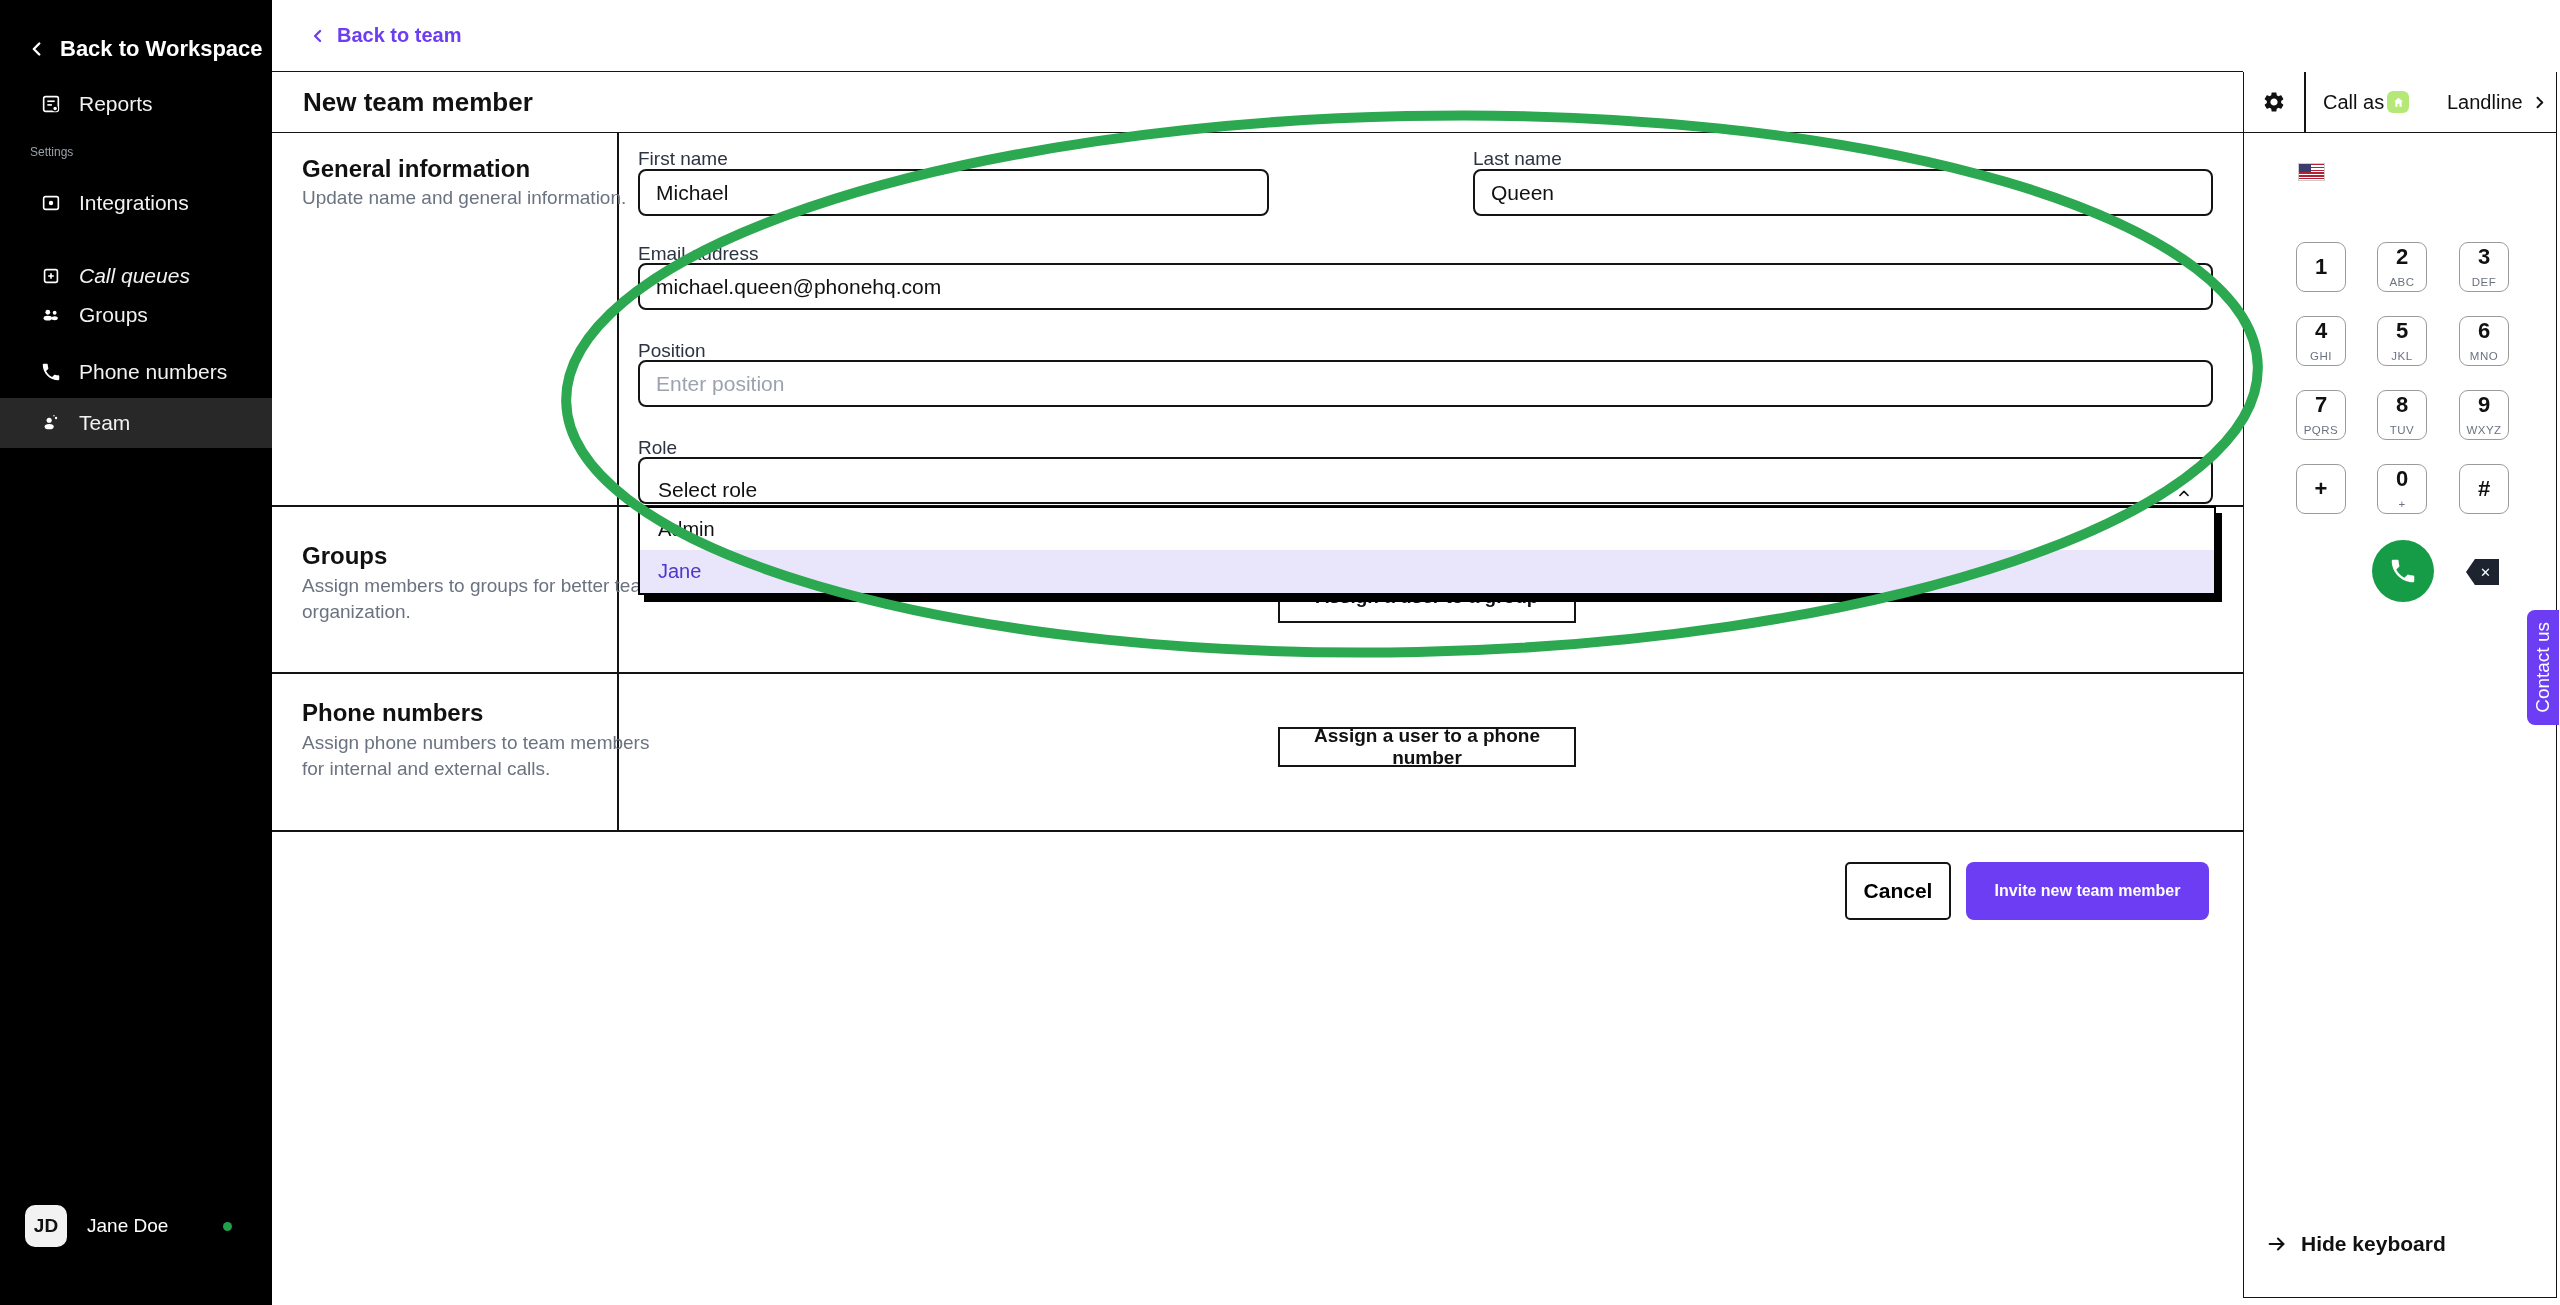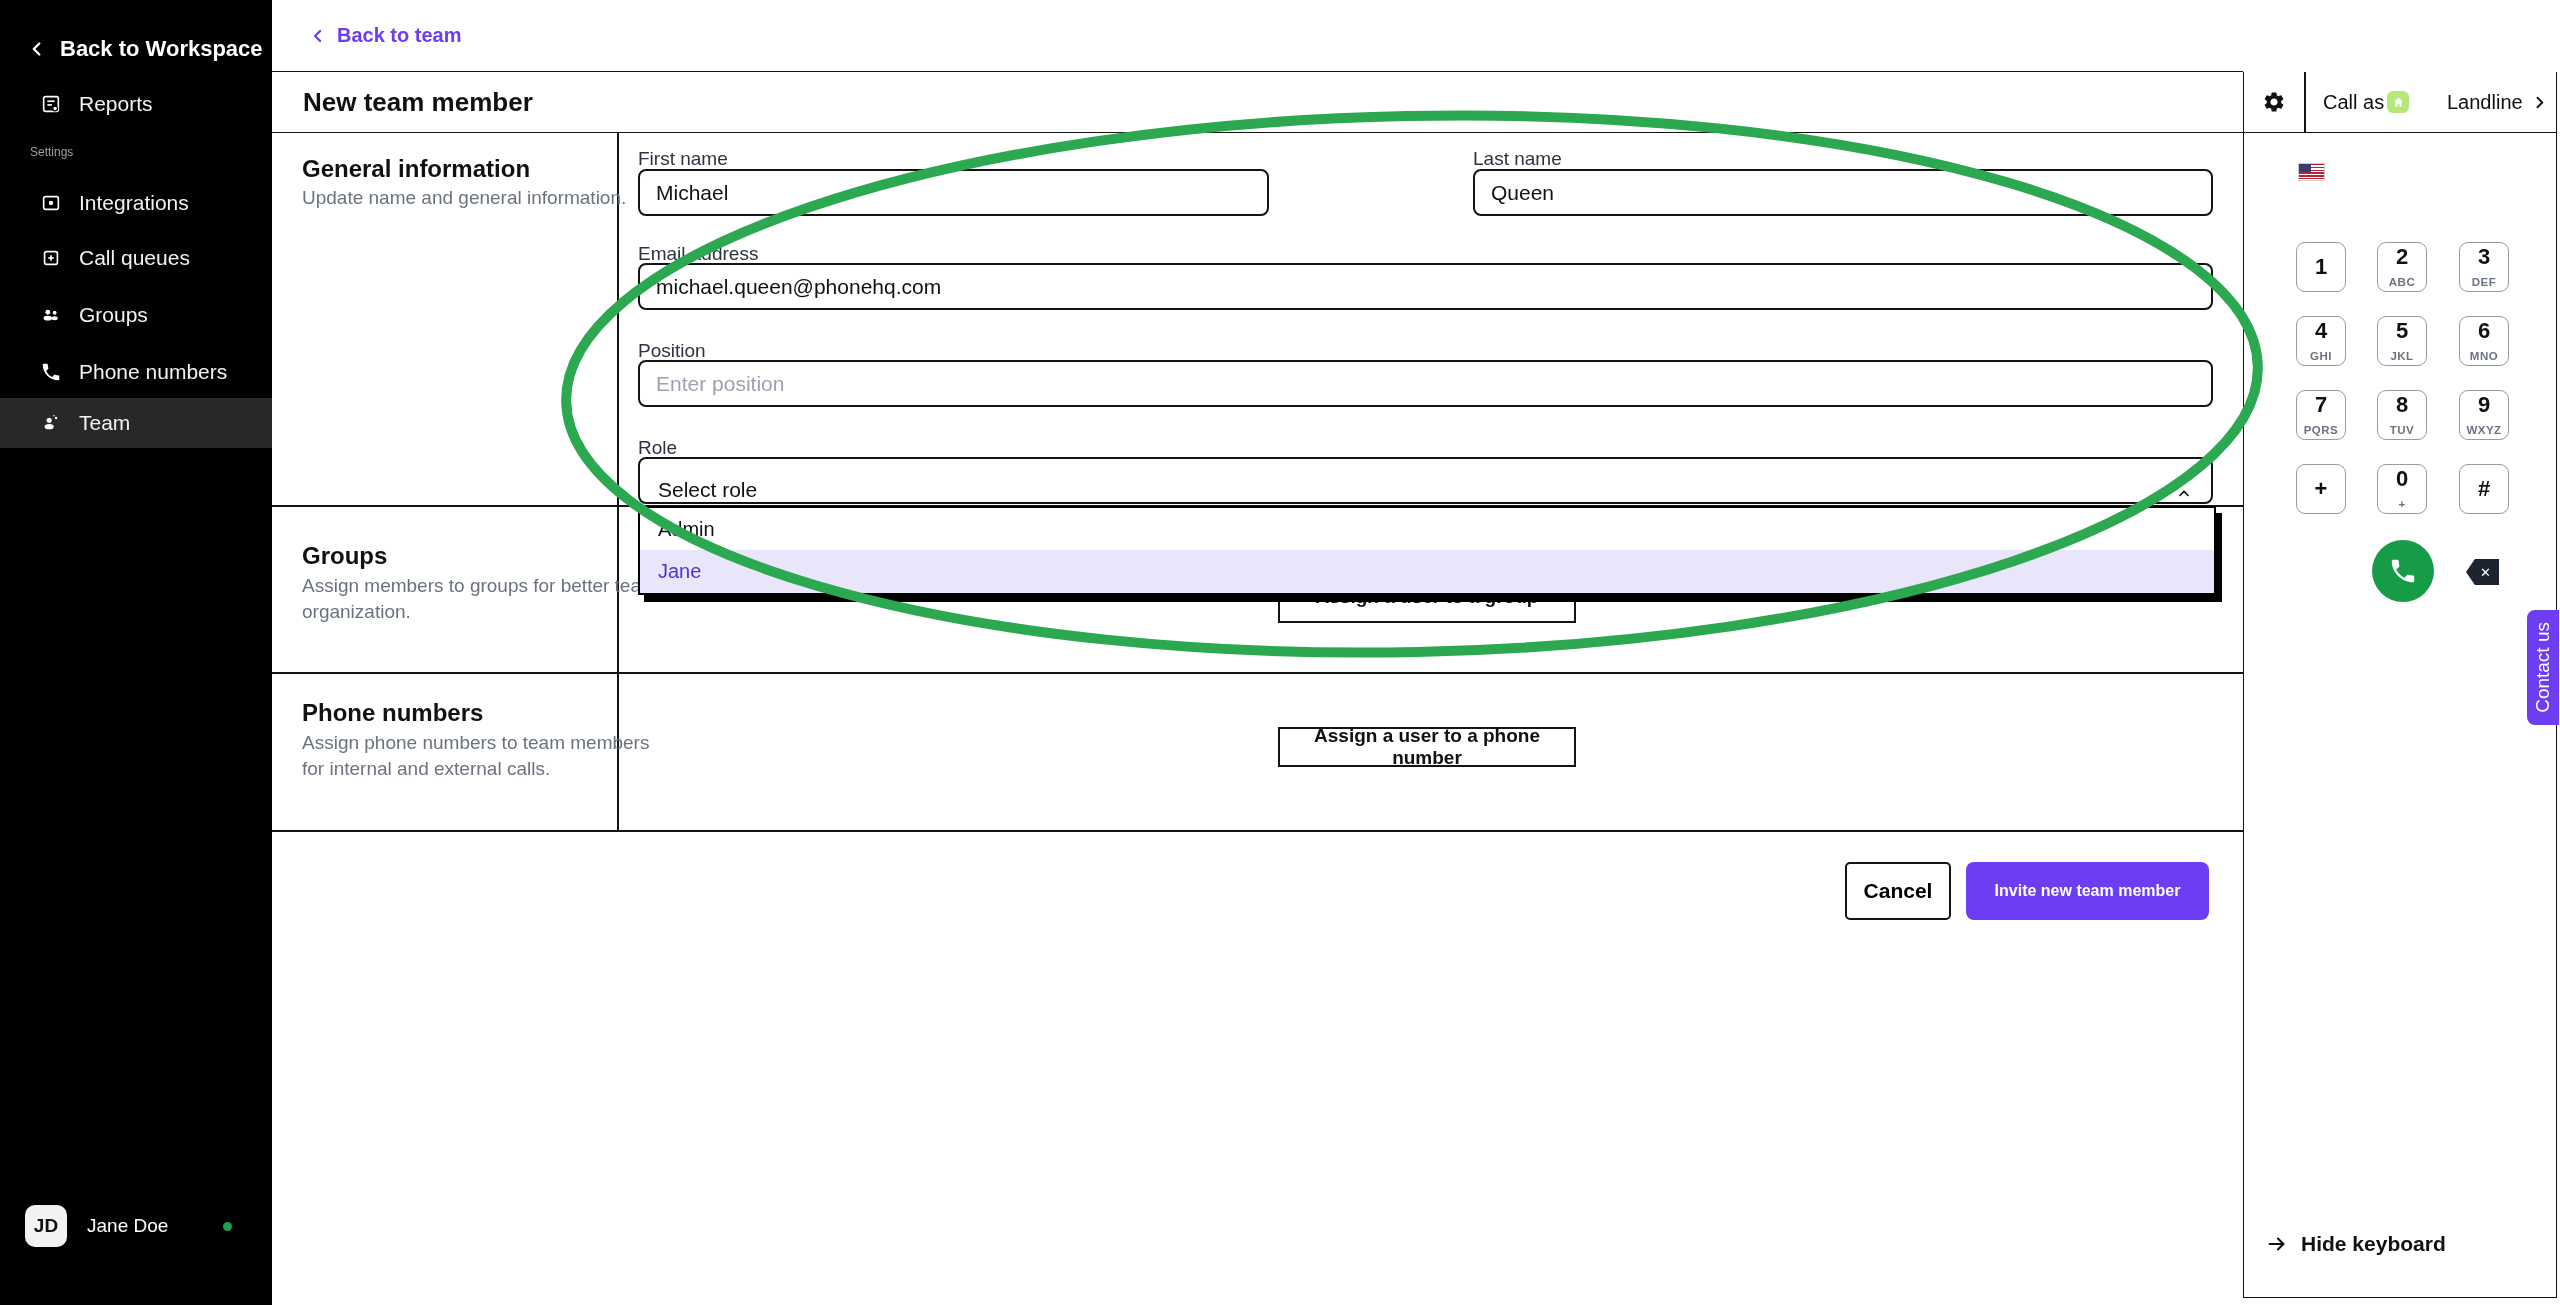--- a/index.html
+++ b/index.html
@@ -68,21 +68,21 @@
   .line-badge { position:absolute; left:143px; top:19px; width:22px; height:22px; background:#b5e876;
                 border-radius:6px; display:flex; align-items:center; justify-content:center; cursor:pointer; }
   .line-label { position:absolute; left:203px; top:19px; font-size:20px; }
   .flag { position:absolute; left:54px; top:91px; width:27px; height:18px;
           background:repeating-linear-gradient(#b22234 0 1.4px, #fff 1.4px 2.8px); border:0.5px solid #ccc; }
   .flag .canton { position:absolute; left:0; top:0; width:12px; height:8.4px; background:#3c3b6e; }
 
   .key { position:absolute; width:50px; height:50px; border:1.5px solid #9b9b9b; border-radius:9px; background:#fff;
          display:flex; flex-direction:column; align-items:center; justify-content:center; cursor:pointer; }
   .key .digit { font-size:22px; font-weight:bold; line-height:22px; color:#111; }
-  .key .letters { font-size:11.5px; color:#6b7280; letter-spacing:0.5px; margin-top:8px; height:13px;font-weight:bold; }
+  .key .letters { font-size:11.5px; color:#6b7280; letter-spacing:0.5px; margin-top:8px; height:13px; }
 
   #call-btn { position:absolute; left:128px; top:468px; width:62px; height:62px; border-radius:50%;
               background:#169c46; display:flex; align-items:center; justify-content:center; cursor:pointer; }
   #backspace { position:absolute; left:222px; top:487px; width:33px; height:26px; background:#1d2430;
                clip-path:polygon(27% 0,100% 0,100% 100%,27% 100%,0 50%);
                display:flex; align-items:center; justify-content:center; cursor:pointer; }
   #backspace span { color:#fff; font-size:13px; font-weight:bold; margin-left:6px; }
 
   .hide-row { position:absolute; left:22px; top:1160px; display:flex; align-items:center; gap:13px;
               font-size:21px; font-weight:bold; cursor:pointer; }
@@ -117,21 +117,21 @@
   <div class="sb-section" style="top:145px;">Settings</div>
 
   <div class="sb-item" style="top:181px;">
     <svg class="icon20" viewBox="0 0 24 24" fill="none" stroke="#fff" stroke-width="1.8">
       <rect x="4" y="5" width="16" height="14" rx="2"></rect>
         <circle cx="12" cy="12" r="2.4" fill="#fff" stroke="none"></circle>
       </svg>
     <span>Integrations</span>
   </div>
 
-  <div class="sb-item" style="top:236px;">
+  <div class="sb-item" style="top:254px;font-style:italic;">
     <svg class="icon20" viewBox="0 0 24 24" fill="none" stroke="#fff" stroke-width="1.8">
       <rect x="5" y="5" width="14" height="14" rx="2"></rect>
         <line x1="12" y1="9" x2="12" y2="15"></line>
         <line x1="9" y1="12" x2="15" y2="12"></line>
       </svg>
     <span>Call queues</span>
   </div>
 
   <div class="sb-item" style="top:293px;">
     <svg class="icon20" viewBox="0 0 24 24" fill="#fff" stroke="none">

